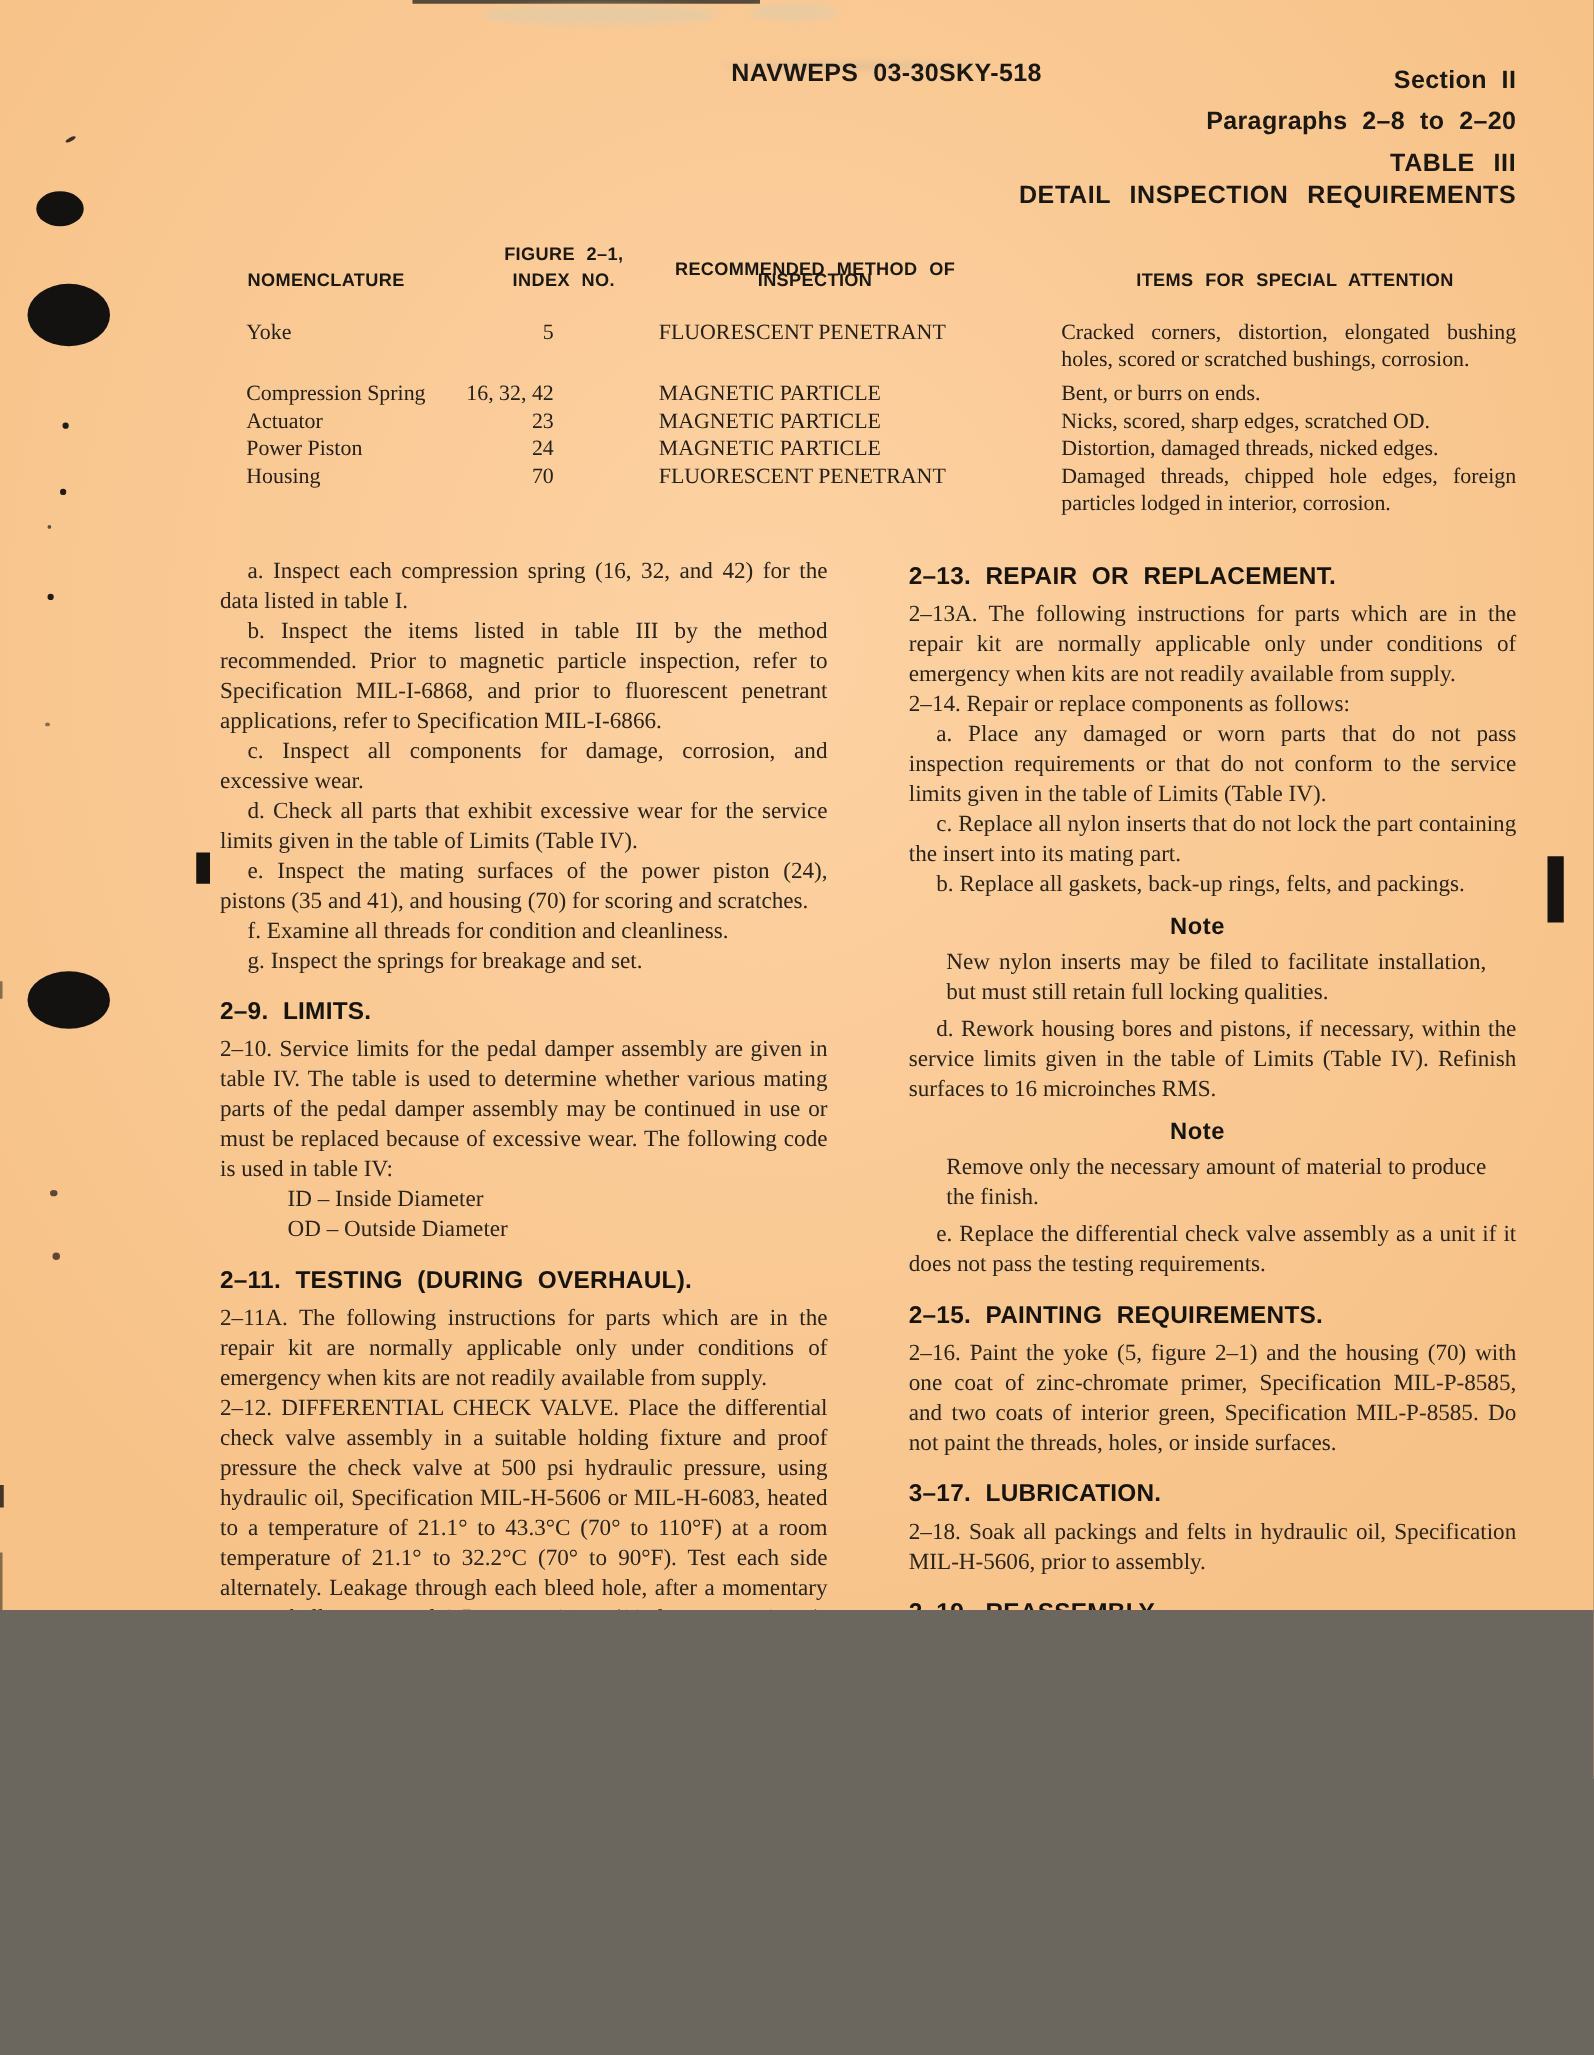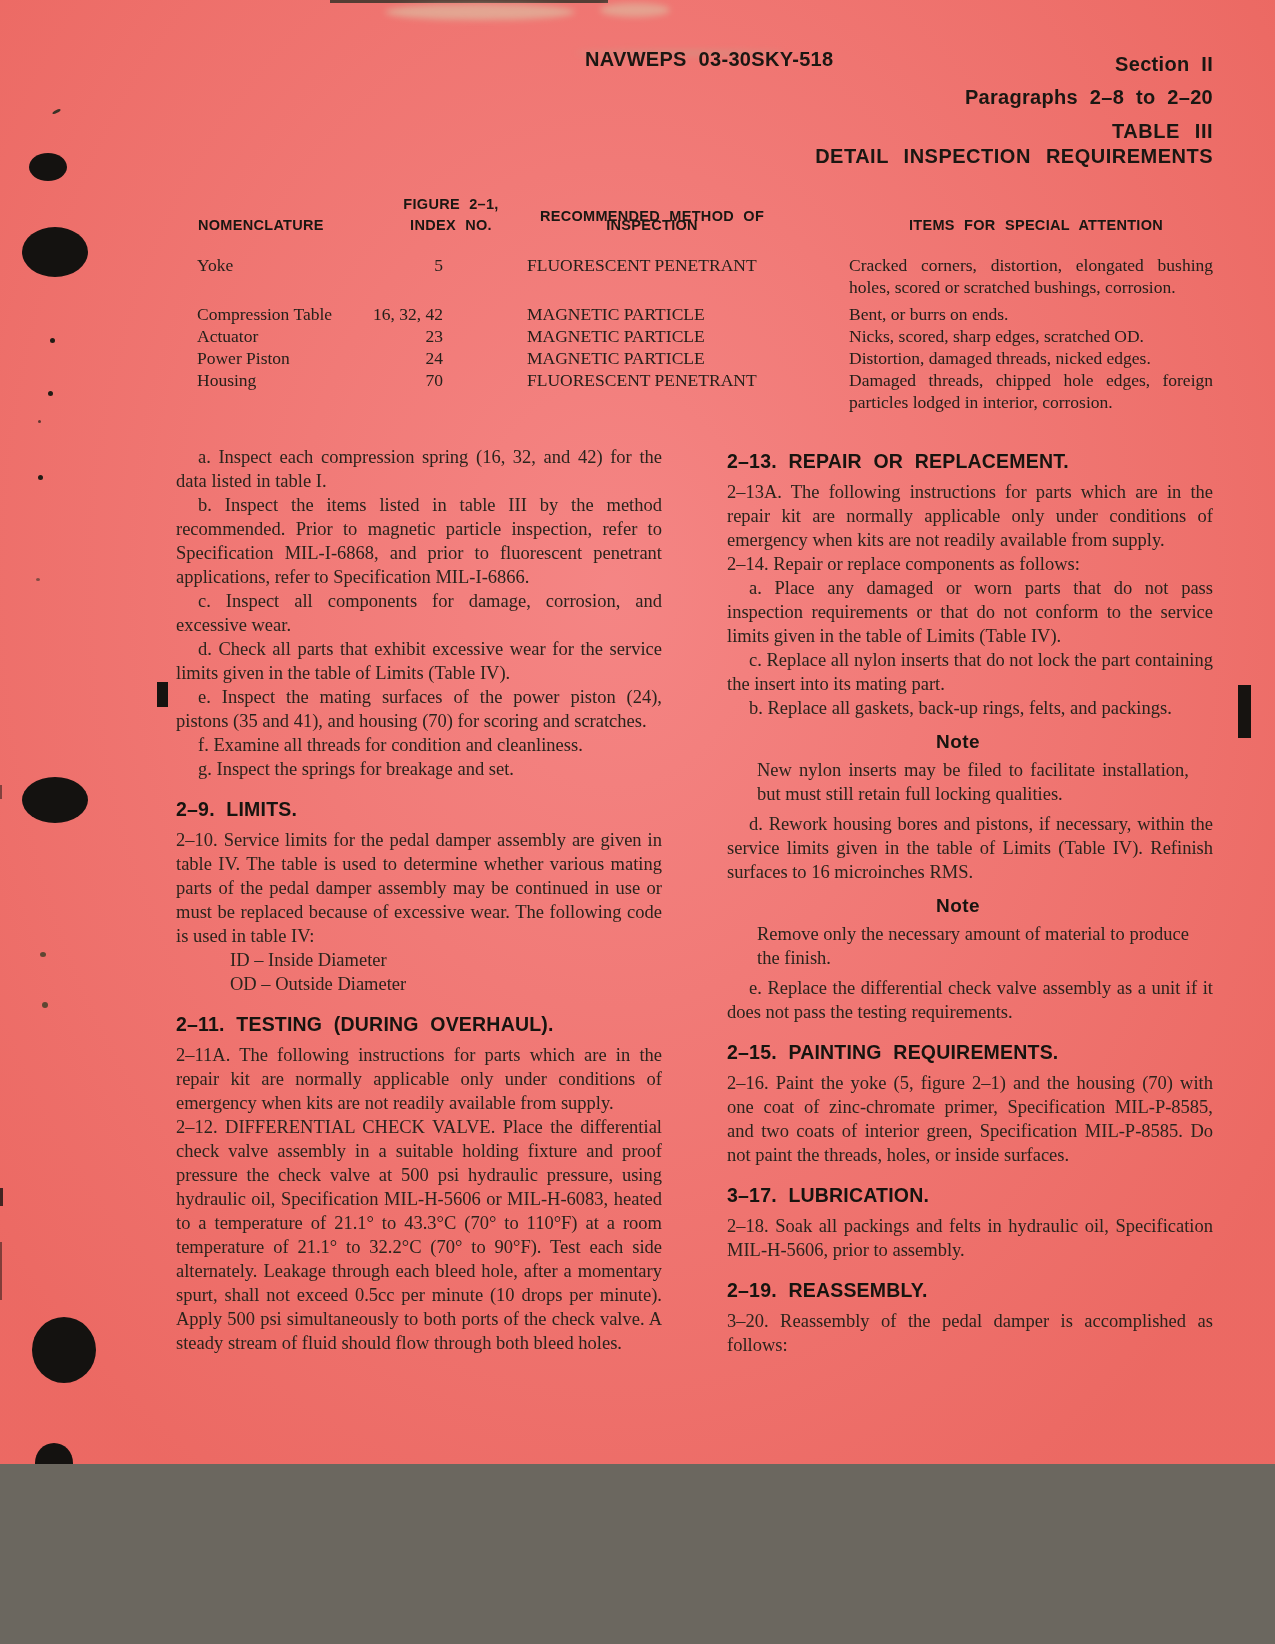--- a/index.html
+++ b/index.html
@@ -1,16 +1,16 @@
 <!DOCTYPE html>
 <html><head>
 <meta charset="utf-8">
 <style>
   html,body{margin:0;padding:0;background:#6b675f;}
-  .page{position:relative;width:1275px;height:1464px;background:#ef4444;overflow:hidden;
+  .page{position:relative;width:1275px;height:1288px;background:#fdba74;overflow:hidden;
         font-family:"Liberation Serif", serif;color:#2b241c;}
   .page::before{content:"";position:absolute;inset:0;
         background:radial-gradient(ellipse at 48% 40%, rgba(255,255,252,.35), rgba(226,216,192,.25) 85%);
         pointer-events:none;}
   
   .doc-number{position:absolute;left:585px;top:48px;font-family:"Liberation Sans",sans-serif;
         font-weight:700;font-size:20px;color:#1b1712;word-spacing:6px;letter-spacing:.3px;}
   .hdr-right{position:absolute;right:62px;top:48px;text-align:right;font-family:"Liberation Sans",sans-serif;
         font-weight:700;font-size:20px;color:#1b1712;word-spacing:6px;letter-spacing:.3px;line-height:33px;}
   
@@ -102,21 +102,21 @@
     <div class="th center" style="left:839px;top:21px;">ITEMS FOR SPECIAL ATTENTION</div>
 
     <div class="tbl-rows">
       <div class="trow gap">
         <div>Yoke</div>
         <div class="cell-idx">5</div>
         <div class="cell-method">FLUORESCENT PENETRANT</div>
         <div class="cell-att">Cracked corners, distortion, elongated bushing holes, scored or scratched bushings, corrosion.</div>
       </div>
       <div class="trow">
-        <div>Compression Table</div>
+        <div>Compression Spring</div>
         <div class="cell-idx">16, 32, 42</div>
         <div class="cell-method">MAGNETIC PARTICLE</div>
         <div class="cell-att">Bent, or burrs on ends.</div>
       </div>
       <div class="trow">
         <div>Actuator</div>
         <div class="cell-idx">23</div>
         <div class="cell-method">MAGNETIC PARTICLE</div>
         <div class="cell-att">Nicks, scored, sharp edges, scratched OD.</div>
       </div>

